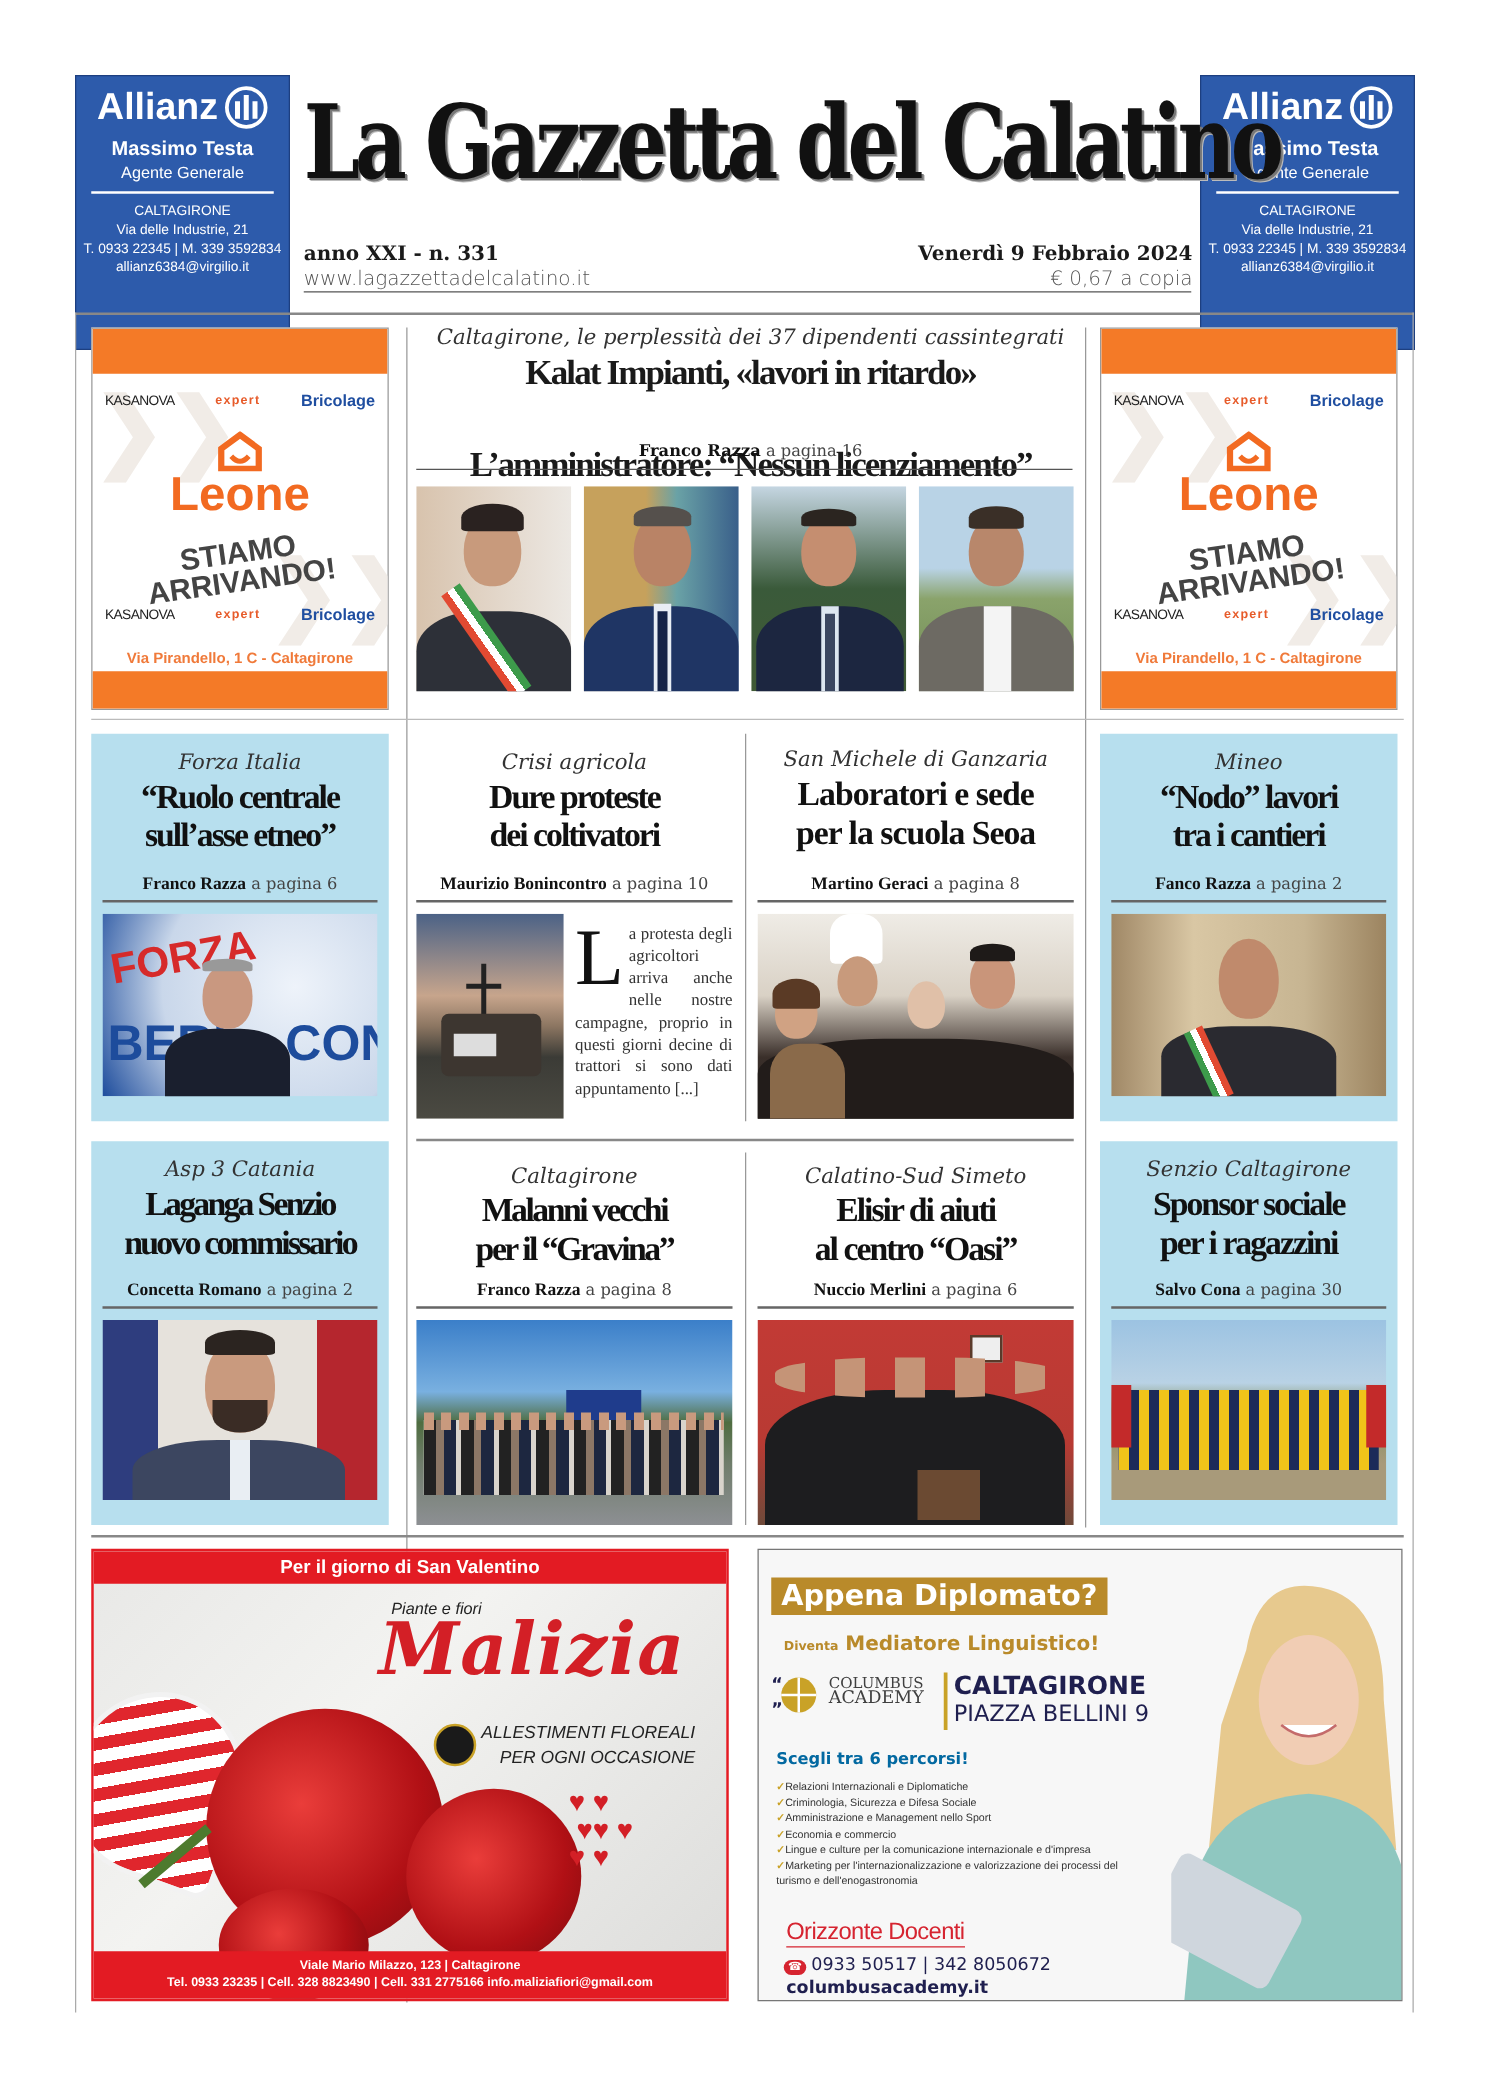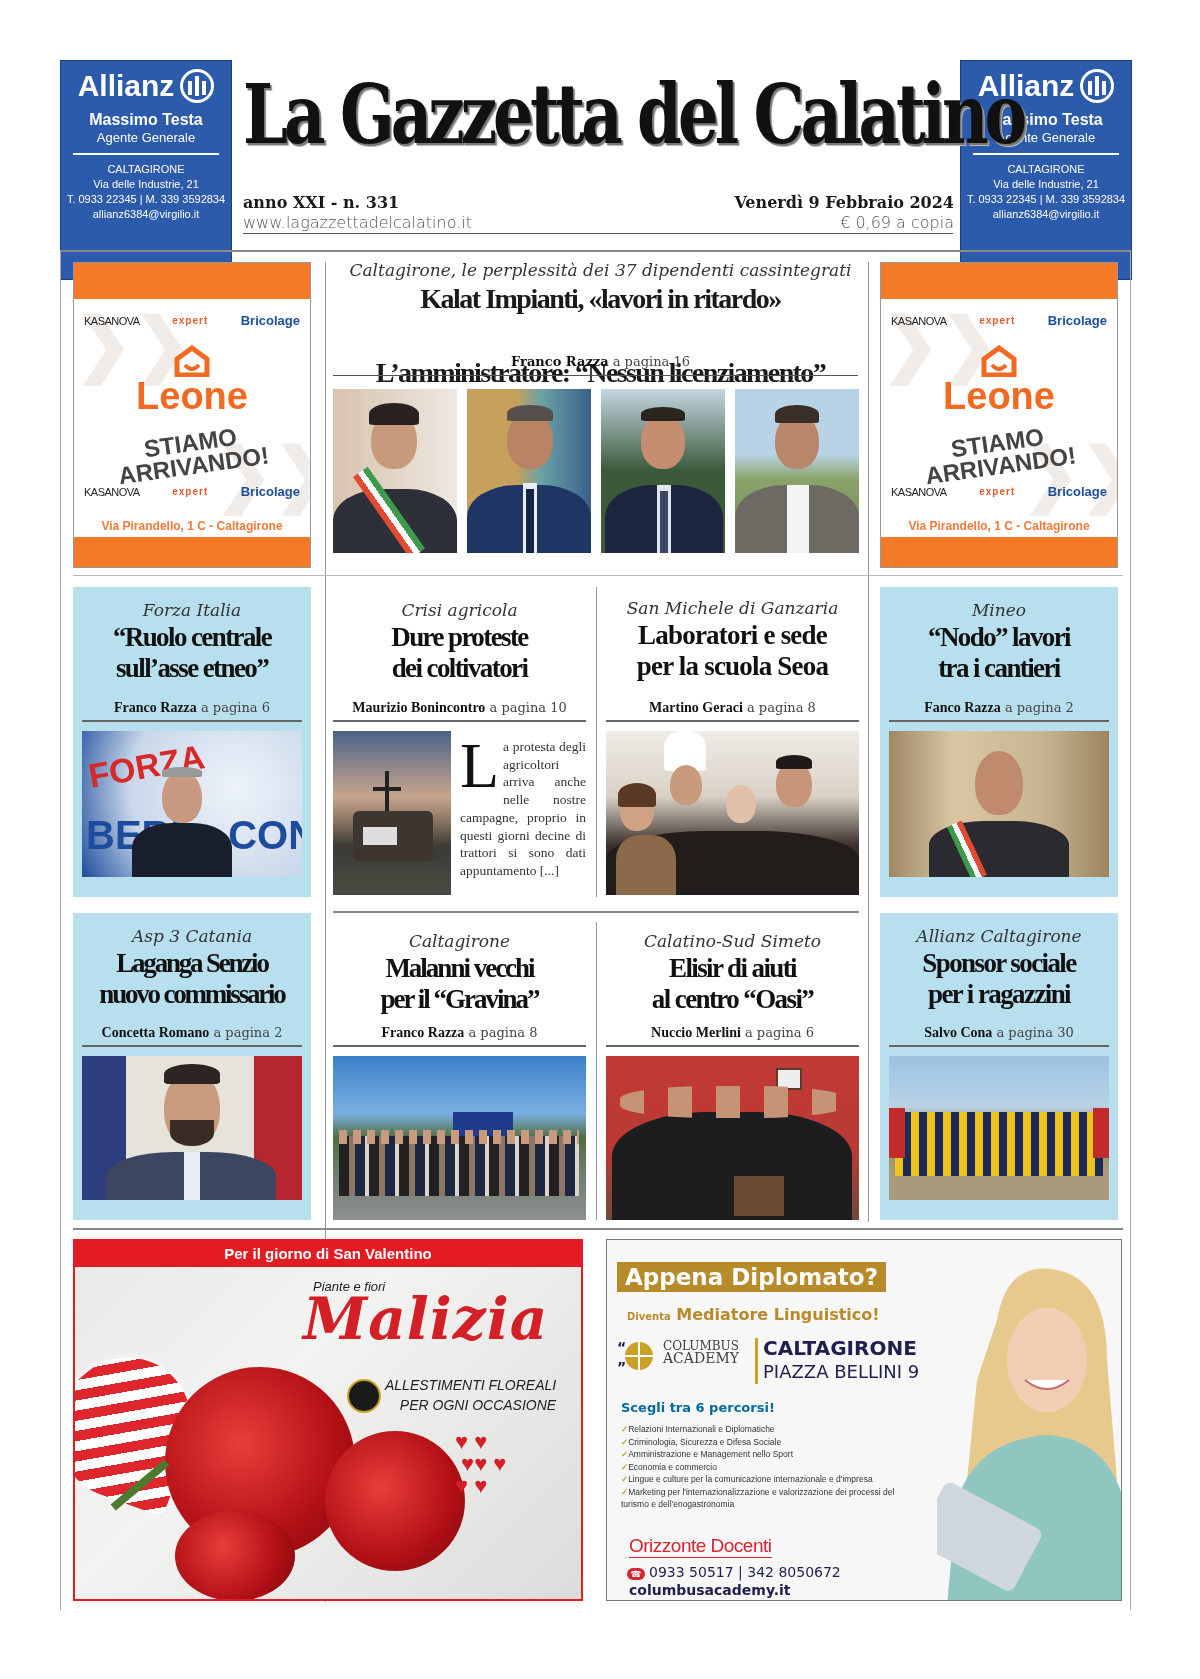--- a/index.html
+++ b/index.html
@@ -148,21 +148,21 @@
   <div class="small">allianz6384@virgilio.it</div>
 </div>
 
 <div class="masthead-title">La Gazzetta del Calatino</div>
 <div class="meta-left">
   <div class="meta-strong">anno XXI - n. 331</div>
   <div class="meta-light">www.lagazzettadelcalatino.it</div>
 </div>
 <div class="meta-right">
   <div class="meta-strong">Venerdì 9 Febbraio 2024</div>
-  <div class="meta-light">€ 0,69 a copia</div>
+  <div class="meta-light">€ 0,67 a copia</div>
 </div>
 <div class="masthead-rule"></div>
 <div class="page-rule"></div>
 <div class="page-vline-l"></div>
 <div class="page-vline-r"></div>
 
 <div class="leone" style="left:73px;">
   <div class="bar top"></div>
   <div class="chev" style="left:0;top:40px;">❯❯</div>
   <div class="chev" style="left:140px;top:170px;">❯❯</div>
@@ -400,21 +400,21 @@
 <div class="story-rule" style="left:606px;top:1045px;width:253px;"></div>
 <div class="photo" style="left:606px;top:1056px;width:253px;height:164px;">
   <div class="sky" style="background:linear-gradient(180deg,#c23a35,#b83a33 60%,#6e4a3a);"></div>
   <div style="position:absolute;left:170px;top:12px;width:26px;height:22px;background:#eee;border:2px solid #5a3a2a;"></div>
   <div class="body" style="left:6px;top:56px;width:240px;height:110px;background:#1d1d1f;"></div>
   <div style="position:absolute;left:128px;top:120px;width:50px;height:40px;background:#6b4a32;"></div>
   <div style="position:absolute;left:14px;top:30px;width:226px;height:32px;background:repeating-linear-gradient(90deg,#c59477 0 24px,transparent 24px 48px);border-radius:40%;"></div>
 </div>
 
 <div class="bluebox" style="left:880px;top:913px;width:238px;height:307px;"></div>
-<div class="kicker abs" style="left:880px;top:926px;width:238px;">Allianz Caltagirone</div>
+<div class="kicker abs" style="left:880px;top:926px;width:238px;">Senzio Caltagirone</div>
 <div class="hed abs" style="left:880px;top:948px;width:238px;">
   <div>Sponsor sociale</div>
   <div>per i ragazzini</div>
 </div>
 <div class="story-byline" style="left:880px;top:1025px;width:238px;">
   <b>Salvo Cona</b>
   <span>a pagina 30</span>
 </div>
 <div class="story-rule" style="left:889px;top:1045px;width:220px;"></div>
 <div class="photo" style="left:889px;top:1056px;width:220px;height:144px;">
@@ -435,20 +435,24 @@
   <div class="tag">
     <div>ALLESTIMENTI FLOREALI</div>
     <div>PER OGNI OCCASIONE</div>
   </div>
   <div style="position:absolute;left:-20px;top:112px;width:140px;height:150px;border-radius:50% 50% 10% 50%;background:repeating-linear-gradient(-30deg,#fff 0 10px,#e0262d 10px 20px);transform:rotate(20deg);border:4px solid #f2f2f2;"></div>
   <div class="rose" style="left:90px;top:126px;width:190px;height:190px;"></div>
   <div class="rose" style="left:250px;top:190px;width:140px;height:140px;"></div>
   <div class="rose" style="left:100px;top:270px;width:120px;height:90px;"></div>
   <div style="position:absolute;left:30px;top:240px;width:70px;height:8px;background:#4d7a2e;transform:rotate(-40deg);"></div>
   <div style="position:absolute;left:380px;top:190px;color:#d31f26;font-size:22px;line-height:22px;">♥&nbsp;♥<br>&nbsp;♥♥&nbsp;♥<br>♥&nbsp;♥</div>
+  <div class="botbar">
+    <div>Viale Mario Milazzo, 123 | Caltagirone</div>
+    <div>Tel. 0933 23235 | Cell. 328 8823490 | Cell. 331 2775166    info.maliziafiori@gmail.com</div>
+  </div>
 </div>
 
 <div class="columbus">
   <svg class="woman" viewBox="0 0 190 345">
     <path d="M60 60 Q70 0 120 10 Q170 20 170 100 L180 220 L30 220 L40 120 Z" fill="#e7c98e"></path>
     <ellipse cx="110" cy="100" rx="40" ry="52" fill="#f1cdb4"></ellipse>
     <path d="M88 120 Q110 138 132 120" fill="#fff" stroke="#c46b6b" stroke-width="2"></path>
     <path d="M20 240 Q40 180 110 175 Q180 180 190 260 L190 345 L10 345 Z" fill="#8fc7c0"></path>
     <rect x="-10" y="240" width="110" height="70" rx="8" fill="#cfd6dd" transform="rotate(28 40 270)"></rect>
   </svg>

